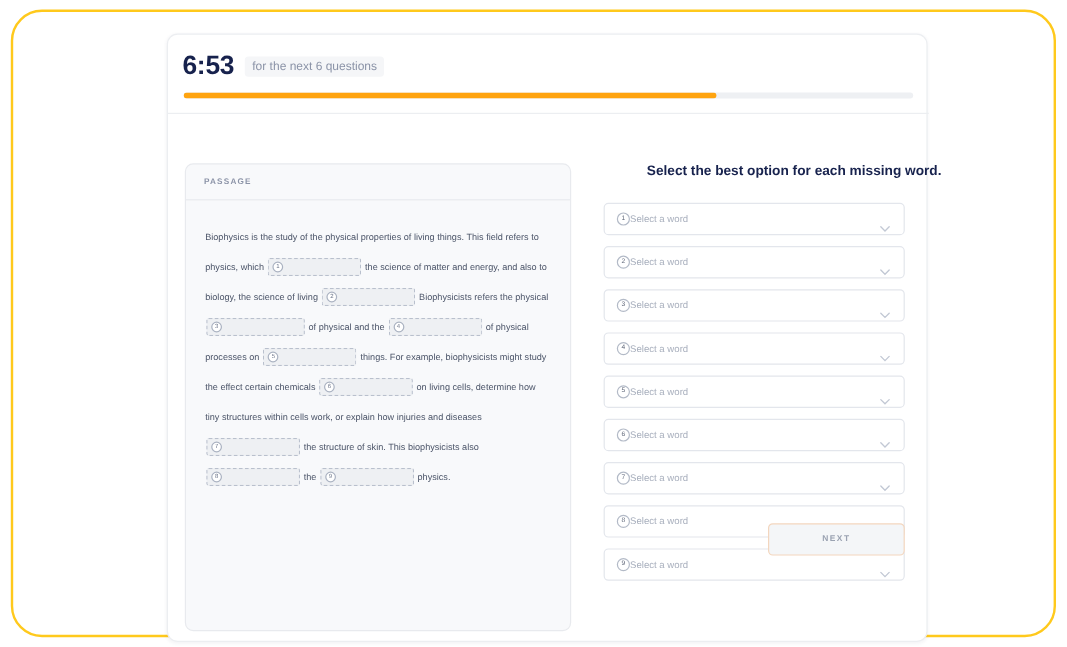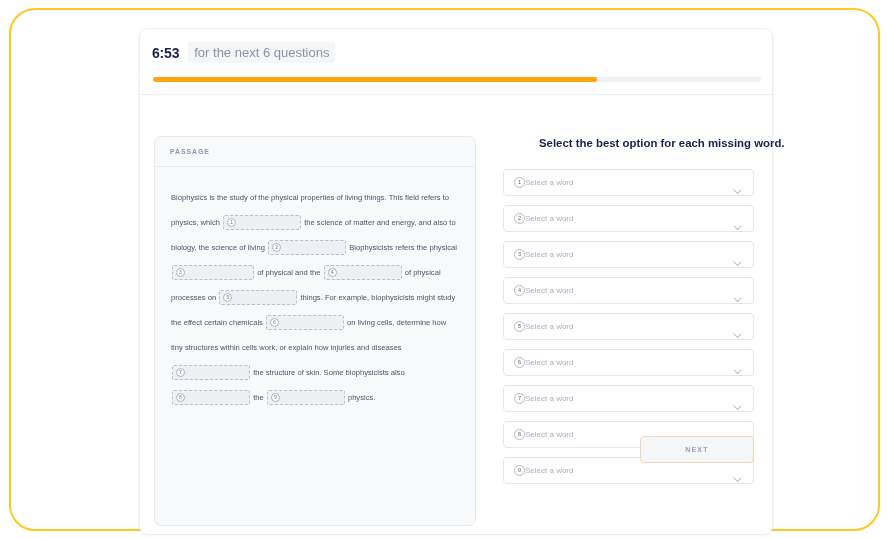--- a/index.html
+++ b/index.html
@@ -47,27 +47,27 @@
   }
   #timer-row {
     position: absolute;
     left: 12px;
     top: 13px;
     display: flex;
     align-items: center;
     gap: 9px;
   }
   #timer-value {
-    font-size: 14px;
+    font-size: 22px;
     font-weight: bold;
     color: #17224d;
     letter-spacing: -0.2px;
   }
   #timer-note {
-    font-size: 13px;
+    font-size: 10px;
     color: #8b93a7;
     background: #f5f6f8;
     padding: 3px 6px;
     border-radius: 3px;
     white-space: nowrap;
   }
 
   
   #progress-track {
     position: absolute;
@@ -262,21 +262,21 @@
             </span> <span>Biophysicists refers the physical </span><span class="blank" style="width: 82px;">
               <span class="blank-num">3</span>
             </span> <span>of physical and the </span><span class="blank" style="width: 78px;">
               <span class="blank-num">4</span>
             </span> <span>of physical processes on </span><span class="blank" style="width: 78px;">
               <span class="blank-num">5</span>
             </span> <span>things. For example, biophysicists might study the effect certain chemicals </span><span class="blank" style="width: 78px;">
               <span class="blank-num">6</span>
             </span> <span>on living cells, determine how tiny structures within cells work, or explain how injuries and diseases </span><span class="blank" style="width: 78px;">
               <span class="blank-num">7</span>
-            </span> <span>the structure of skin. Some biophysicists also </span><span class="blank" style="width: 78px;">
+            </span> <span>the structure of skin. This biophysicists also </span><span class="blank" style="width: 78px;">
               <span class="blank-num">8</span>
             </span> <span>the </span><span class="blank" style="width: 78px;">
               <span class="blank-num">9</span>
             </span> <span>physics. </span></div>
       </div>
 
       <div id="answers-panel">
         <div id="answers-title">Select the best option for each missing word.</div>
         <div id="answers-list">
             <div class="answer-select">

